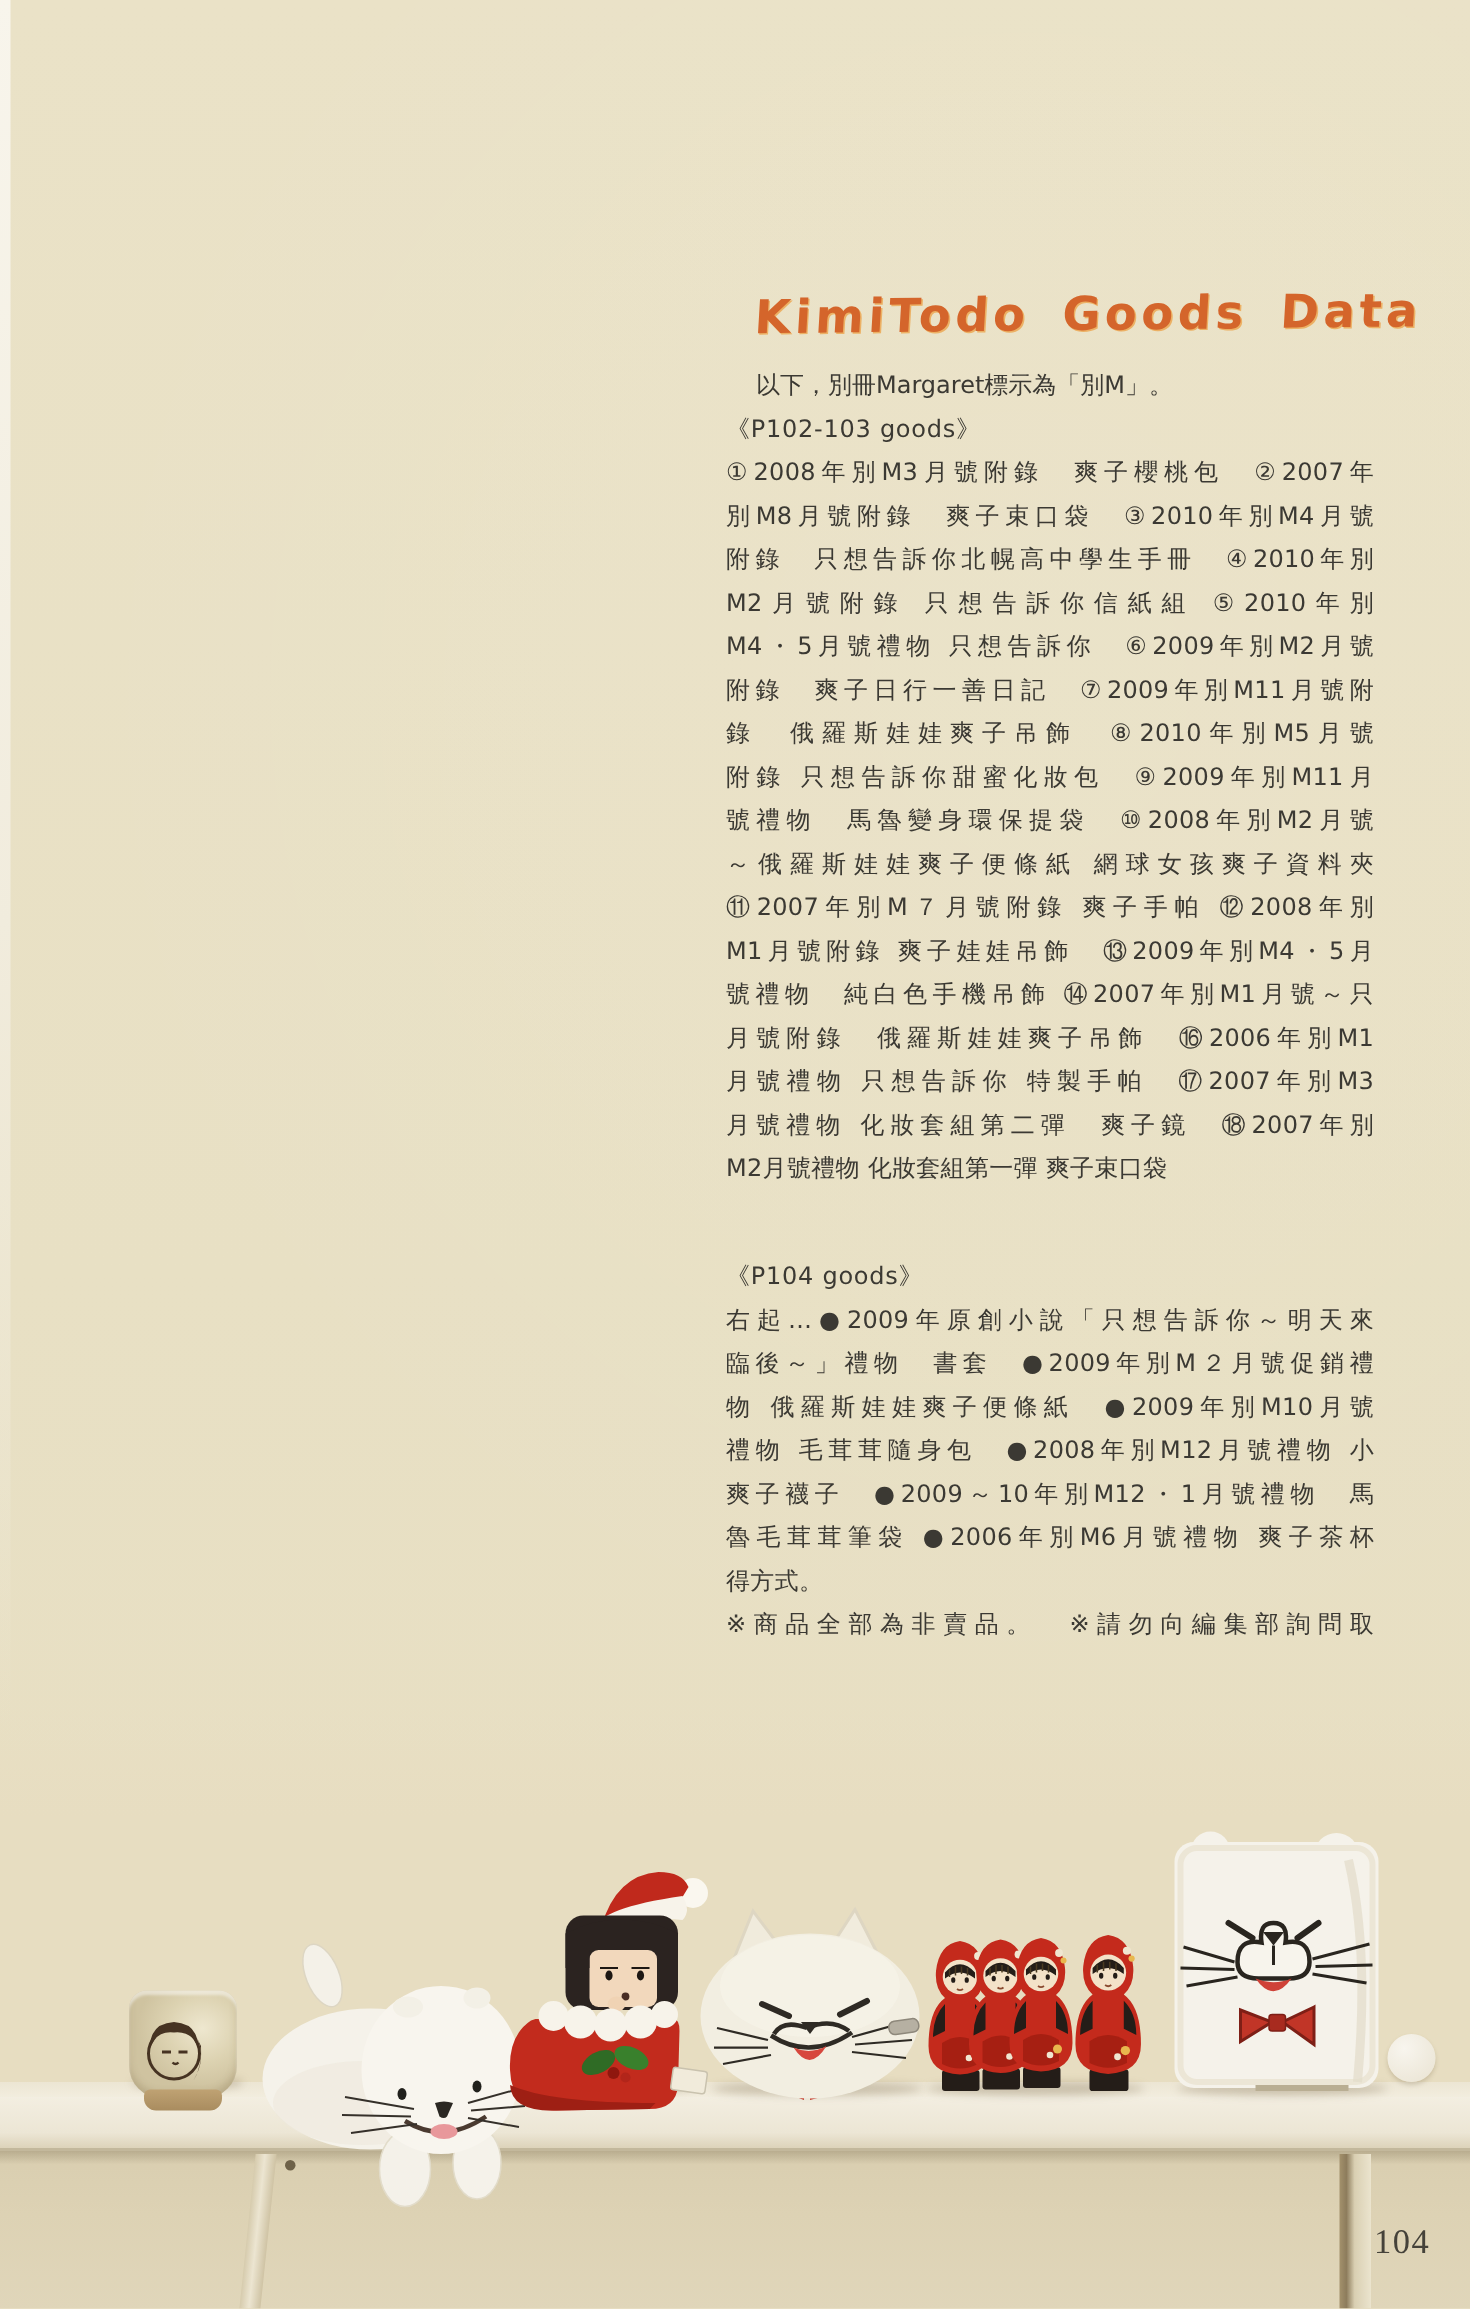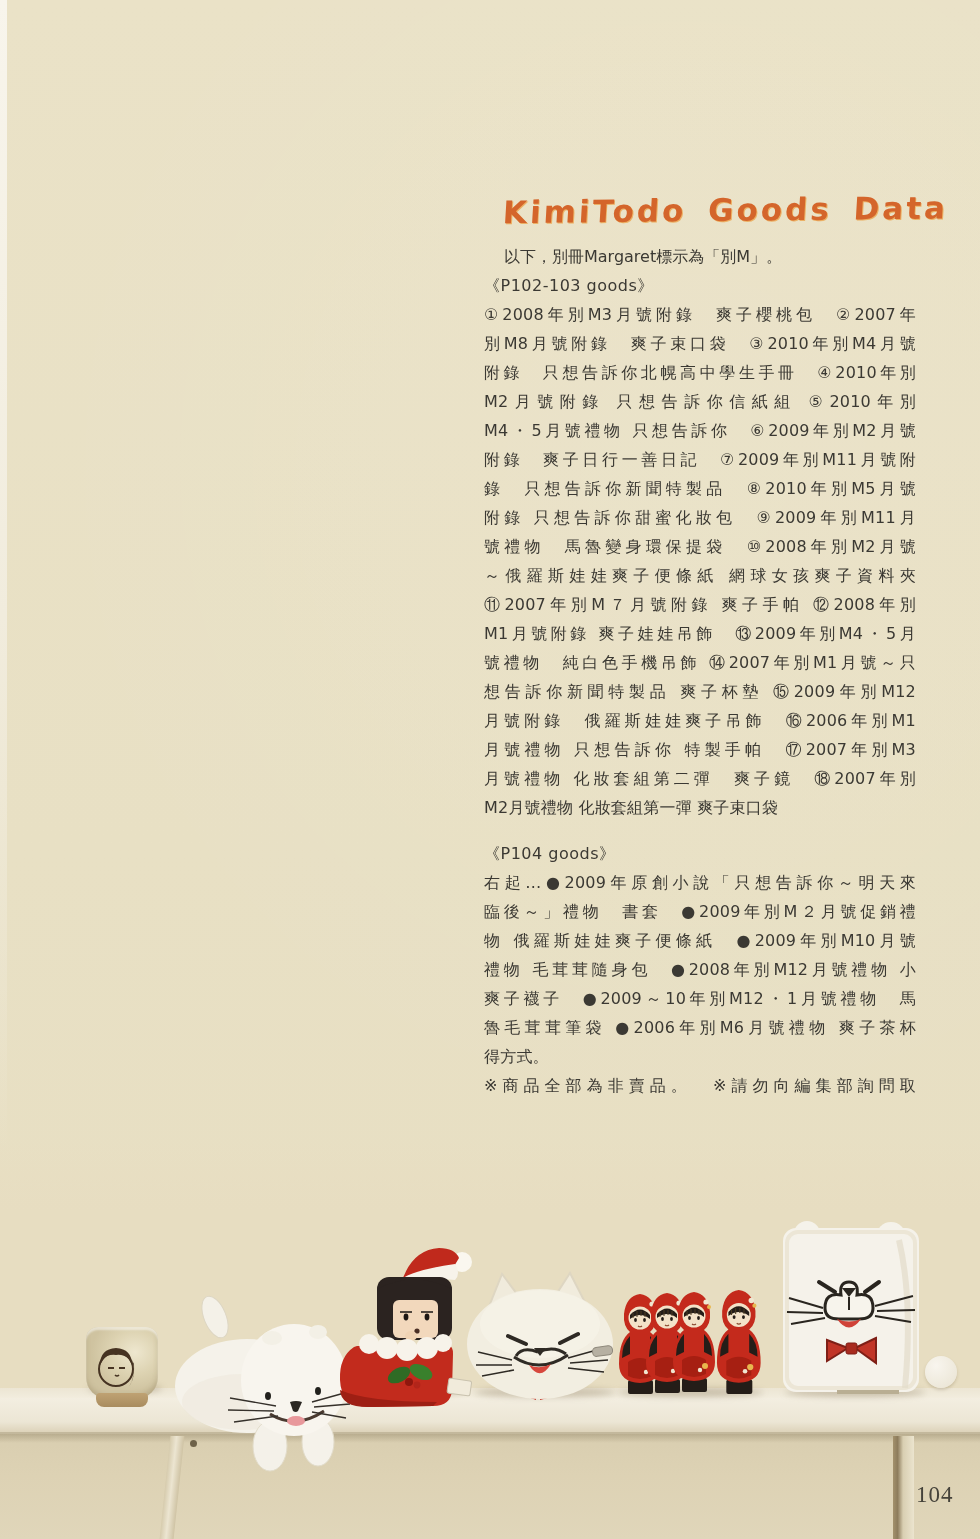--- a/index.html
+++ b/index.html
@@ -29,21 +29,21 @@
     position:absolute;left:504px;top:243px;width:440px;
     font-size:16px;color:#3b3933;line-height:27px;white-space:nowrap;
   }
   .text-column{
     position:absolute;left:484px;top:271px;width:432px;
     font-size:16px;color:#3b3933;
   }
   .goods-heading{
     height:29px;line-height:29px;white-space:nowrap;letter-spacing:.5px;
   }
-  .goods-heading.gap{margin-top:17px;}
+  .goods-heading.gap{margin-top:43px;}
   .goods-line{
     height:29px;line-height:29px;
     text-align:justify;text-align-last:justify;text-justify:inter-character;
     letter-spacing:.2px;
   }
   .goods-line.last{text-align-last:left;}
 
   .page-number{
     position:absolute;left:916px;top:1482px;
     font-family:"Liberation Serif","DejaVu Serif",serif;
@@ -100,28 +100,27 @@
   <div class="title">KimiTodo Goods Data</div>
   <div class="intro">以下，別冊Margaret標示為「別M」。</div>
   <div class="text-column" id="text-column">
       <div class="goods-heading">《P102-103 goods》</div>
       <div class="goods-line">①2008年別M3月號附錄　爽子櫻桃包　②2007年</div>
       <div class="goods-line">別M8月號附錄　爽子束口袋　③2010年別M4月號</div>
       <div class="goods-line">附錄　只想告訴你北幌高中學生手冊　④2010年別</div>
       <div class="goods-line">M2月號附錄 只想告訴你信紙組 ⑤2010年別</div>
       <div class="goods-line">M4・5月號禮物 只想告訴你　⑥2009年別M2月號</div>
       <div class="goods-line">附錄　爽子日行一善日記　⑦2009年別M11月號附</div>
-      <div class="goods-line">錄　只想告訴你新聞特製品　⑧2010年別M5月號</div>
+      <div class="goods-line">錄　俄羅斯娃娃爽子吊飾　⑧2010年別M5月號</div>
       <div class="goods-line">附錄 只想告訴你甜蜜化妝包　⑨2009年別M11月</div>
       <div class="goods-line">號禮物　馬魯變身環保提袋　⑩2008年別M2月號</div>
       <div class="goods-line">～俄羅斯娃娃爽子便條紙 網球女孩爽子資料夾</div>
       <div class="goods-line">⑪2007年別M７月號附錄 爽子手帕 ⑫2008年別</div>
       <div class="goods-line">M1月號附錄 爽子娃娃吊飾　⑬2009年別M4・5月</div>
       <div class="goods-line">號禮物　純白色手機吊飾 ⑭2007年別M1月號～只</div>
-      <div class="goods-line">想告訴你新聞特製品 爽子杯墊 ⑮2009年別M12</div>
       <div class="goods-line">月號附錄　俄羅斯娃娃爽子吊飾　⑯2006年別M1</div>
       <div class="goods-line">月號禮物 只想告訴你 特製手帕　⑰2007年別M3</div>
       <div class="goods-line">月號禮物 化妝套組第二彈　爽子鏡　⑱2007年別</div>
       <div class="goods-line last">M2月號禮物 化妝套組第一彈 爽子束口袋</div>
       <div class="goods-heading gap">《P104 goods》</div>
       <div class="goods-line">右起…●2009年原創小說「只想告訴你～明天來</div>
       <div class="goods-line">臨後～」禮物　書套　●2009年別M２月號促銷禮</div>
       <div class="goods-line">物 俄羅斯娃娃爽子便條紙　●2009年別M10月號</div>
       <div class="goods-line">禮物 毛茸茸隨身包　●2008年別M12月號禮物 小</div>
       <div class="goods-line">爽子襪子　●2009～10年別M12・1月號禮物　馬</div>

